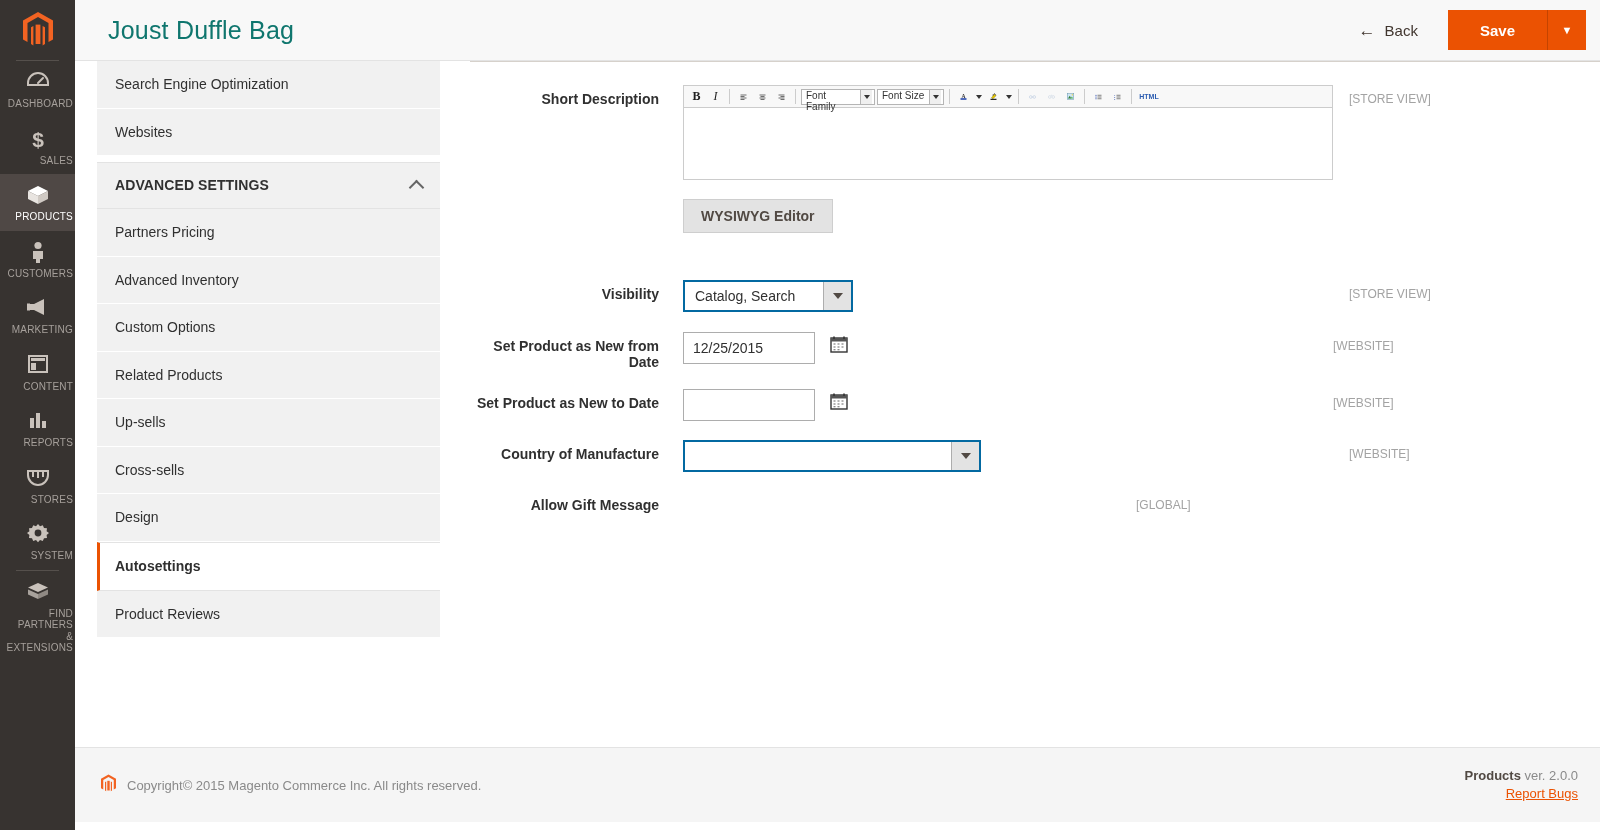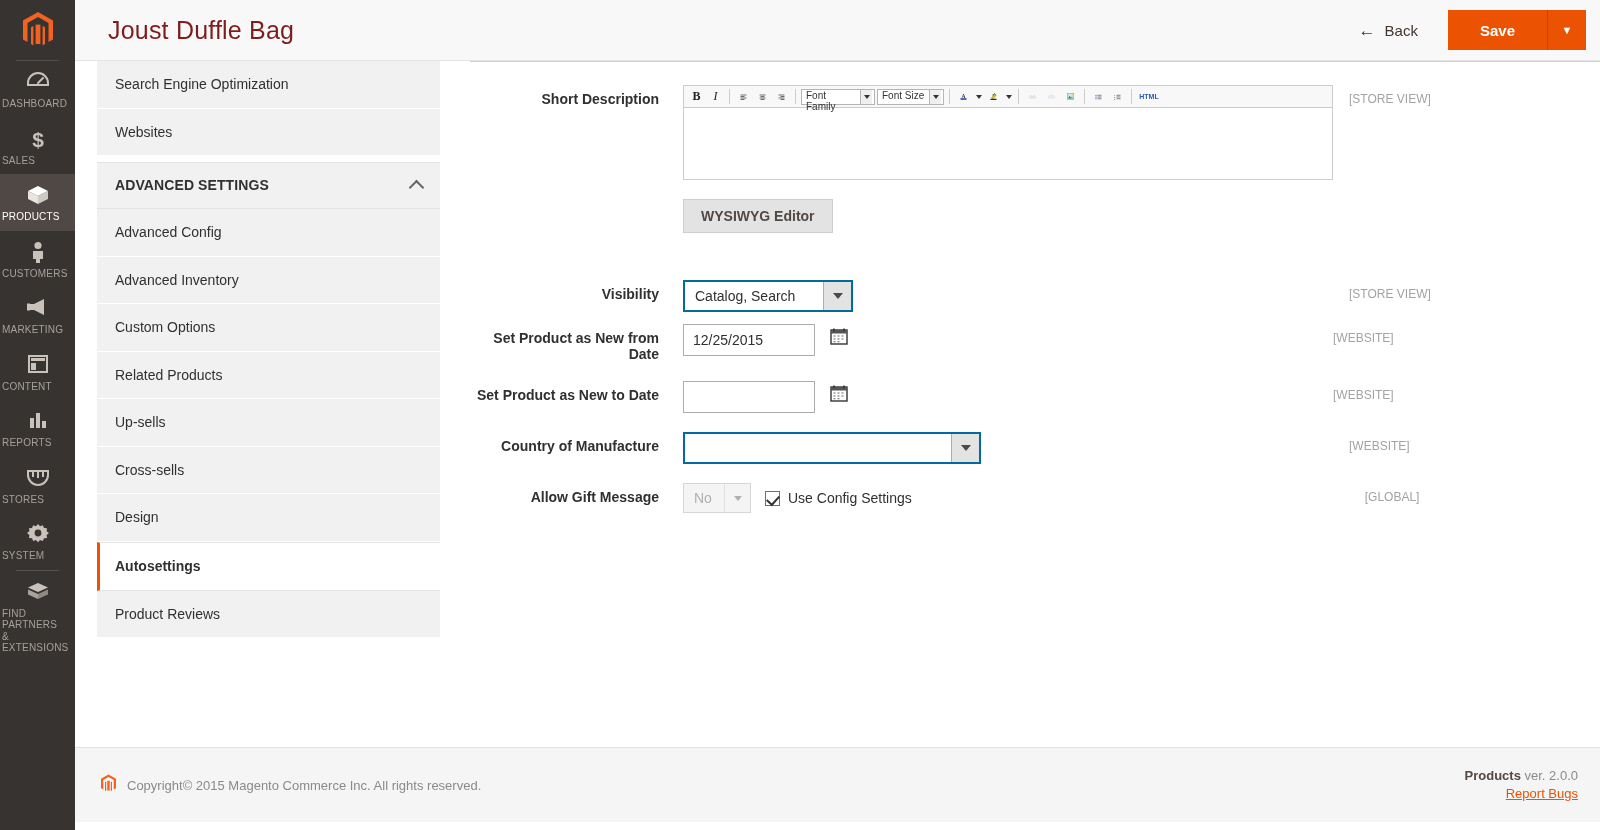--- a/index.html
+++ b/index.html
@@ -18,21 +18,21 @@
     background: #373330;
     z-index: 30;
   }
   .rail-logo {
     height: 60px; display: flex; align-items: center; justify-content: center;
   }
   .rail-divider {
     height: 1px; background: #55504c; margin: 0 16px;
   }
   .rail-item {
-    padding: 9px 2px 8px; text-align: left; cursor: pointer;
+    padding: 9px 2px 8px; text-align: right; cursor: pointer;
     color: #a6a09b;
   }
   .rail-item.active { background: #4f4845; }
   .rail-item .rail-ico {
     display: block; height: 26px; line-height: 26px; margin-bottom: 2px;
   }
   .rail-item .rail-ico svg { display:block; margin:0 auto; }
   .rail-label {
     display: block;
     font-size: 10px; letter-spacing: .2px; line-height: 11.5px;
@@ -43,21 +43,21 @@
 
   
   #page-header {
     position: absolute; left: 75px; top: 0; right: 0; height: 61px;
     background: #f8f8f8;
     border-bottom: 1px solid #e3e3e3;
     display: flex; align-items: center;
     z-index: 20;
   }
   #page-title {
-    font-size: 25px; color: #7f1d1d; font-weight: 400;
+    font-size: 25px; color: #0f766e; font-weight: 400;
     margin-left: 33px; letter-spacing: .2px;
   }
   .header-actions {
     margin-left: auto; display: flex; align-items: center; height: 100%;
     padding-right: 0;
   }
   #back-button {
     display: flex; align-items: center; gap: 9px;
     font-size: 15px; color: #41362f; cursor: pointer;
     margin-right: 24px; background: none; border: none;
@@ -410,21 +410,21 @@
     </div>
 
     <div class="nav-gap"></div>
 
     <div class="nav-section">
       <span>Advanced Settings</span>
       <span class="chevron-up"></span>
     </div>
 
     <div class="nav-item">
-      <span>Advanced Config</span>
+      <span>Partners Pricing</span>
     </div>
     <div class="nav-item">
       <span>Advanced Inventory</span>
     </div>
     <div class="nav-item">
       <span>Custom Options</span>
     </div>
     <div class="nav-item">
       <span>Related Products</span>
     </div>
@@ -559,21 +559,21 @@
         <div class="sel-box" style="width:170px;">
           <span class="sel-val">Catalog, Search</span>
           <span class="sel-btn">
               <span class="caret-gray"></span>
             </span>
         </div>
       </div>
       <div class="field-scope" style="margin-left:496px;">[STORE VIEW]</div>
     </div>
 
-    <div class="field-row" style="margin-top:12px;">
+    <div class="field-row" style="margin-top:20px;">
       <div class="field-label">Set Product as New from Date</div>
       <div class="field-control" style="display:flex;align-items:flex-start;">
         <input class="txt-input" style="width: 132px;" value="12/25/2015">
         <span class="cal-icon">
           <svg width="18" height="18" viewBox="0 0 18 18">
               <rect x="1" y="3" width="16" height="14" fill="#fff" stroke="#333" stroke-width="1.4"></rect>
               <rect x="1" y="3" width="16" height="3.5" fill="#555"></rect>
               <path d="M4 1.5v2.5M14 1.5v2.5" stroke="#333" stroke-width="1.6"></path>
               <path d="M3.5 9h2M7.5 9h2M11.5 9h2M3.5 12h2M7.5 12h2M11.5 12h2M3.5 14.7h2M7.5 14.7h2" stroke="#666" stroke-width="1.1"></path>
             </svg>
@@ -606,32 +606,20 @@
           <span class="sel-btn">
               <span class="caret-gray"></span>
             </span>
         </div>
       </div>
       <div class="field-scope" style="margin-left:368px;">[WEBSITE]</div>
     </div>
 
     <div class="field-row" style="margin-top:19px;">
       <div class="field-label">Allow Gift Message</div>
-      <div class="field-control" style="display:flex;align-items:center;">
-        <div class="disabled-sel" style="width:68px;">
-          <span class="sel-val">No</span>
-          <span class="sel-btn">
-              <span class="caret-light"></span>
-            </span>
-        </div>
-        <label class="chk-label">
-          <span class="chk-box"></span>
-          <span>Use Config Settings</span>
-        </label>
-      </div>
       <div class="field-scope" style="margin-left:453px;">[GLOBAL]</div>
     </div>
 
   </div>
 </div>
 
 <div id="page-footer">
   <div id="copyright">
     <span>
       <svg width="17" height="19" viewBox="0 0 34 38">

